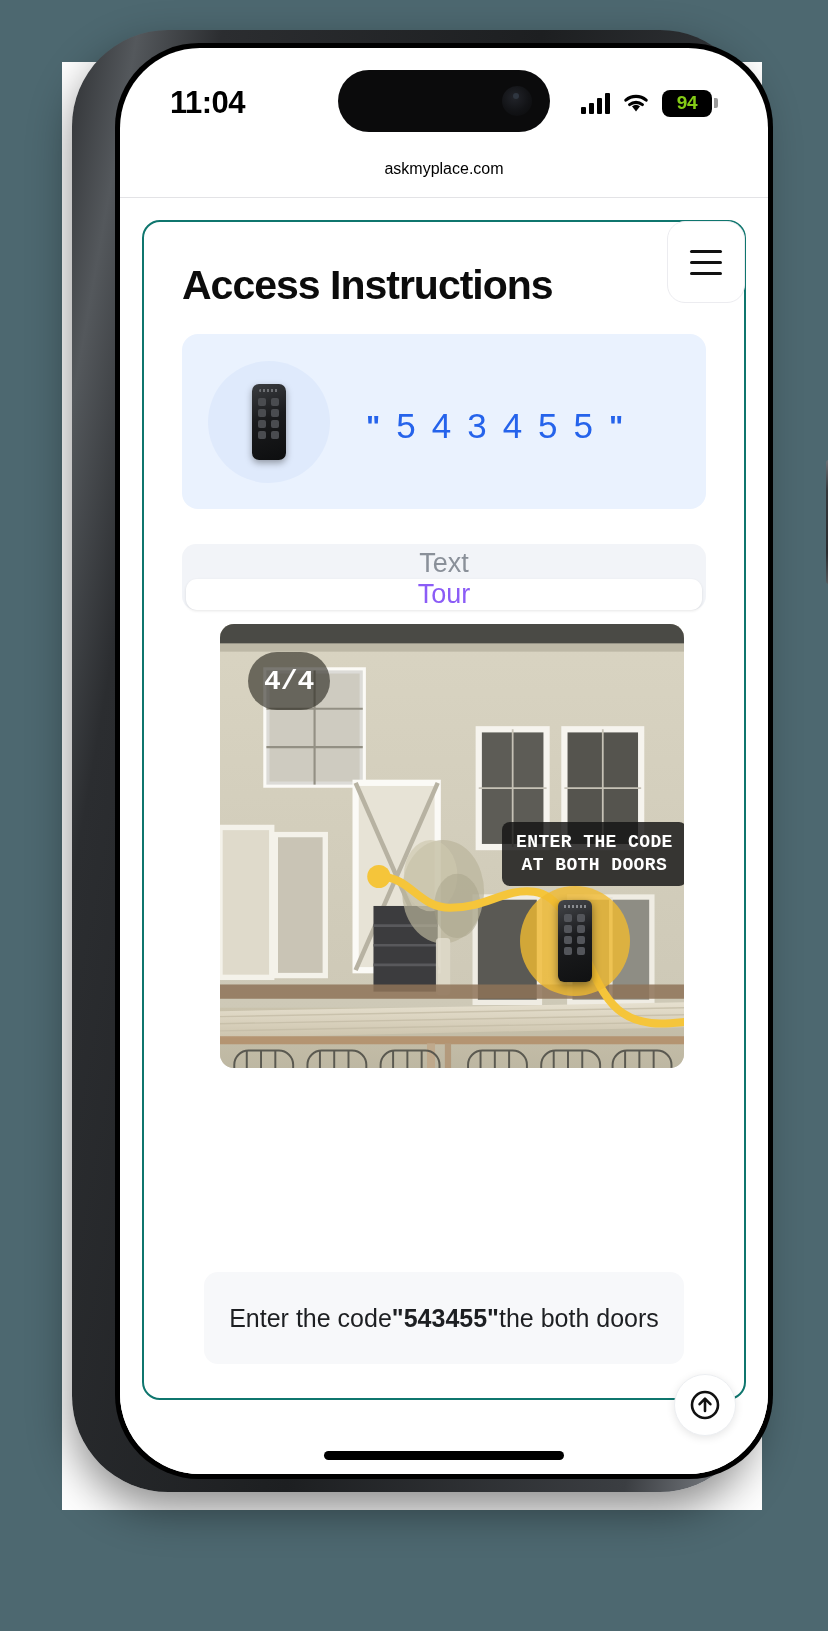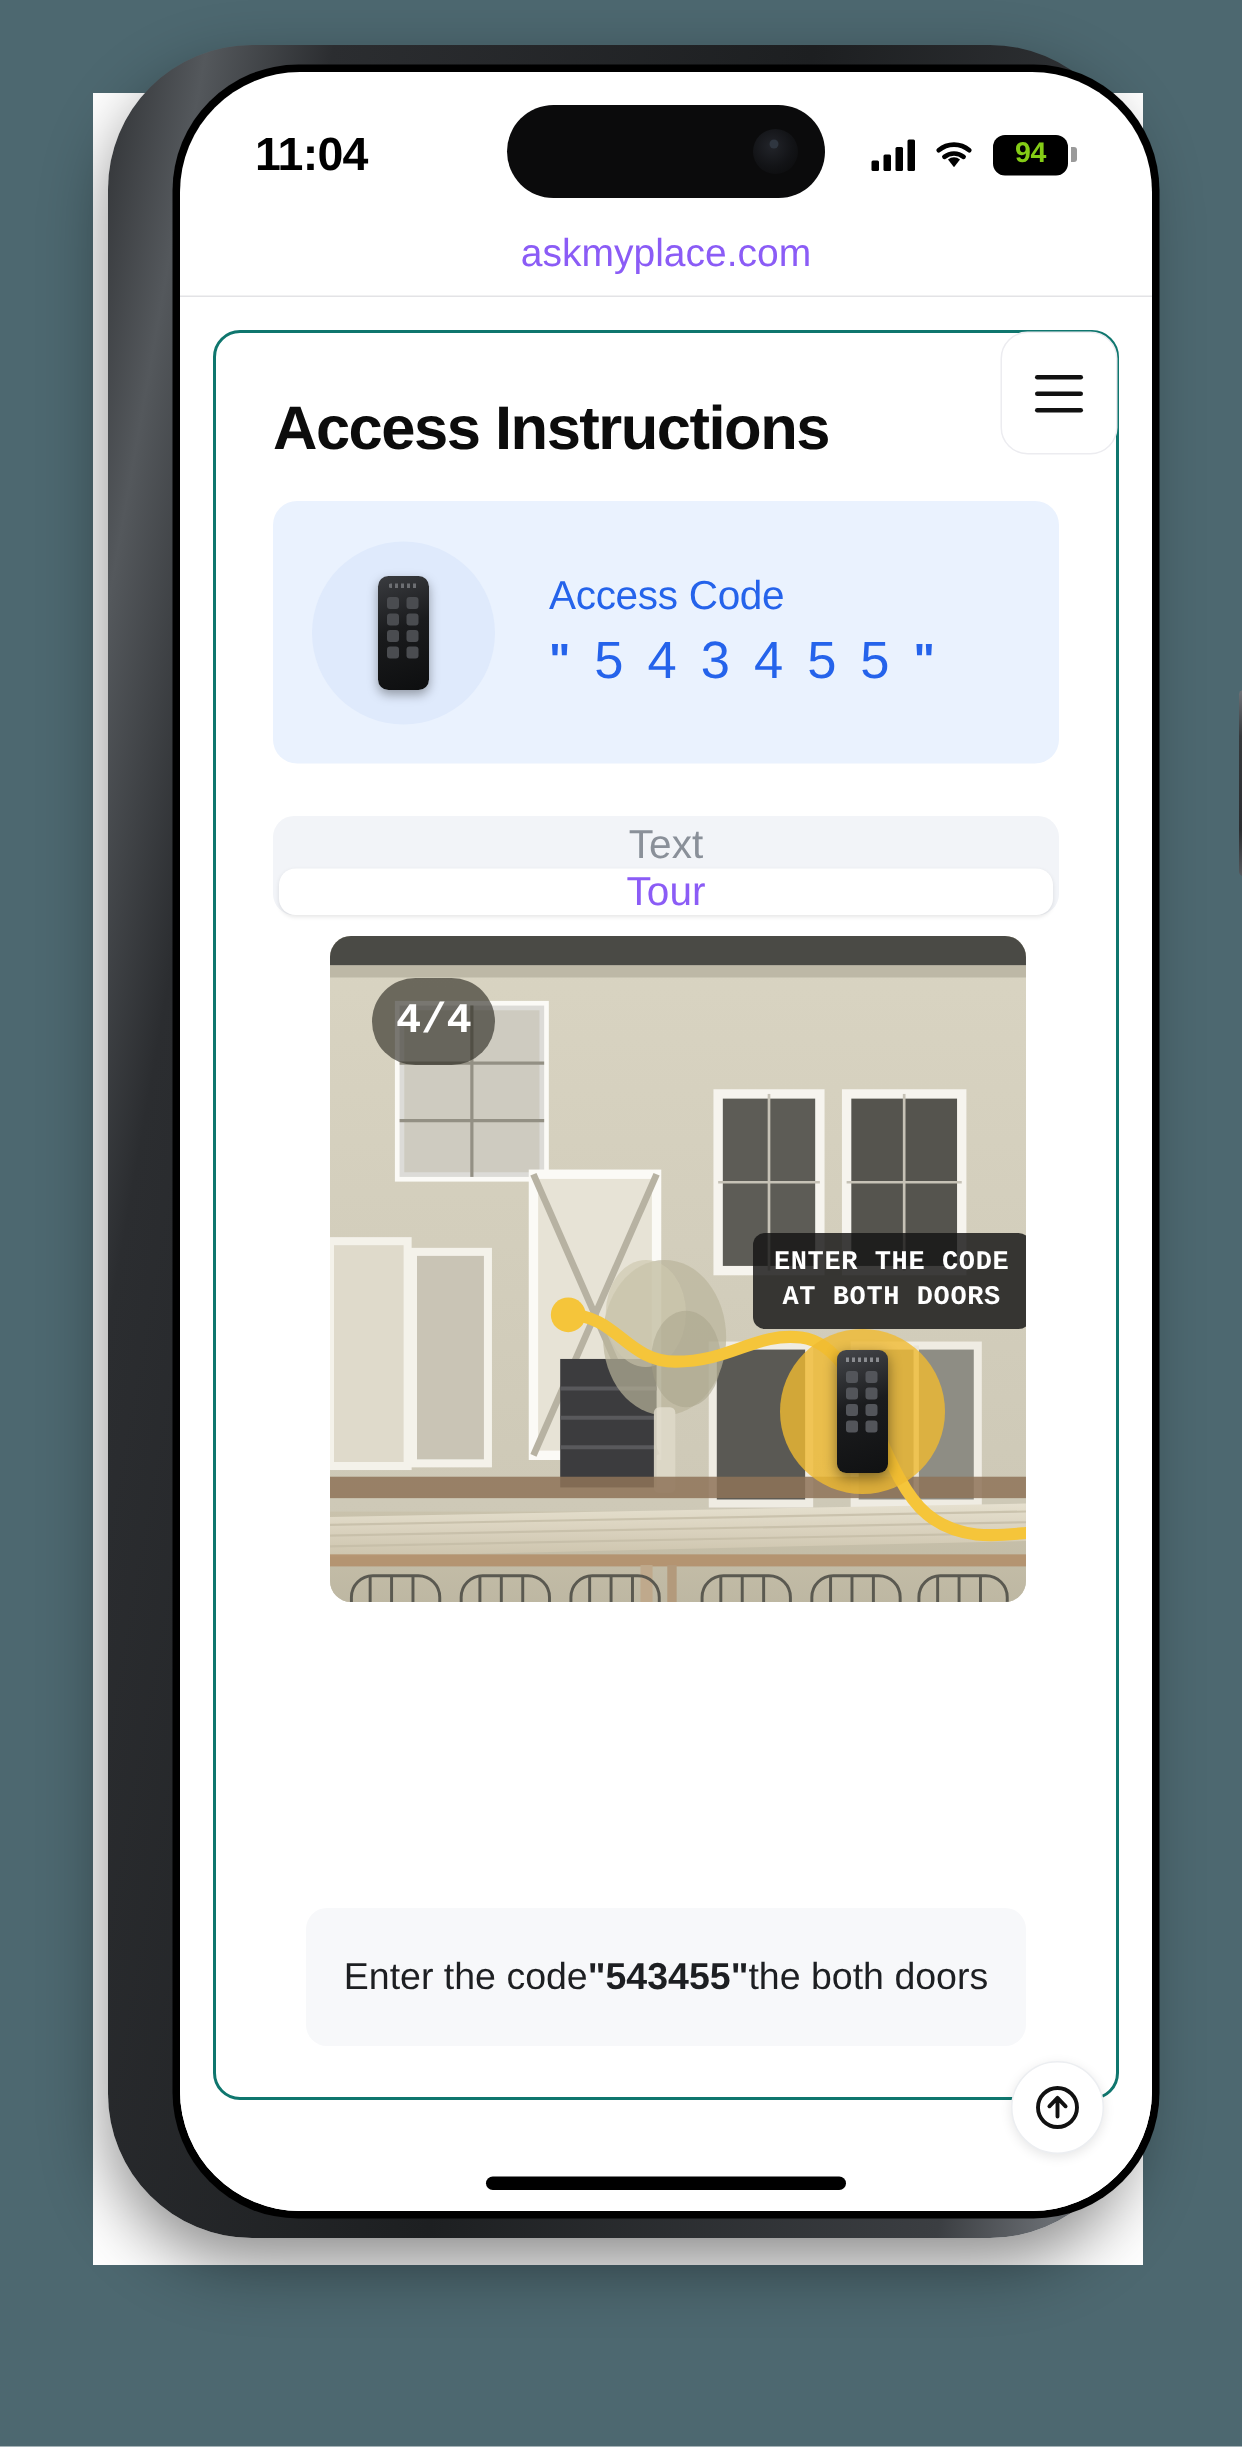--- a/index.html
+++ b/index.html
@@ -107,21 +107,21 @@
   .island-cam::after{
     content:""; position:absolute; left:11px; top:7px;
     width:6px;height:6px;border-radius:50%;
     background:#2f3640;
   }
 
   
   .urlbar {
     height: 58px;
     display:flex; align-items:center; justify-content:center;
-    font-size: 26px; color:#8b5cf6;
+    font-size: 16px; color:#000000;
     border-bottom: 1px solid #e3e3e6;
   }
 
   
   .content { position: relative; height: calc(100% - 150px); background:#fff; }
 
   .card-top {
     position:absolute; left:22px; top:22px; right:22px;
     background:#fff;
     border:2px solid #0f766e;
@@ -376,21 +376,20 @@
                     <b></b>
                     <b></b>
                     <b></b>
                     <b></b>
                     <b></b>
                     <b></b>
                 </div>
               </div>
             </div>
             <div class="access-text">
-              <div class="access-label">Access Code</div>
               <div class="access-code">
                 <span class="q">"</span>
                 <span>5</span>
                 <span>4</span>
                 <span>3</span>
                 <span>4</span>
                 <span>5</span>
                 <span>5</span>
                 <span class="q">"</span>
               </div>

